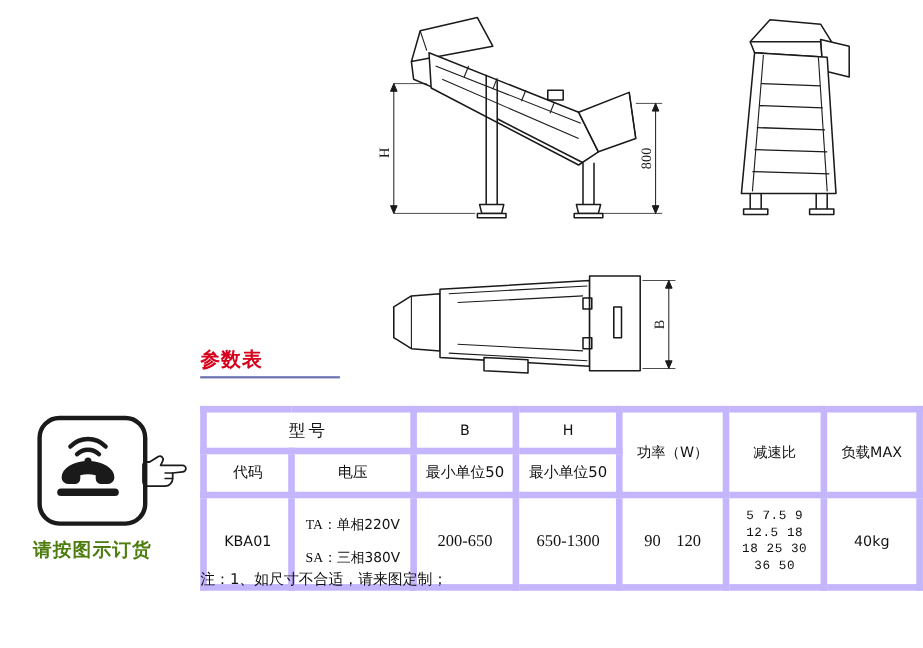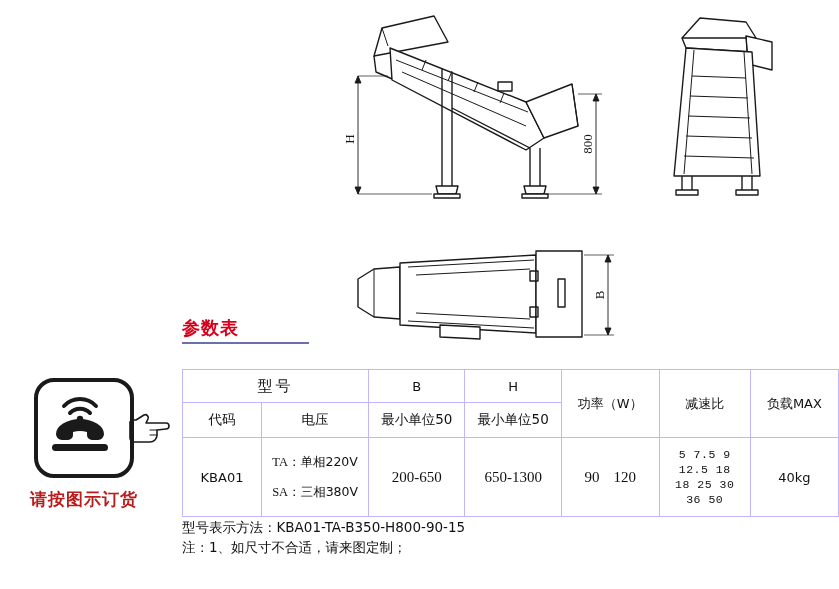--- a/index.html
+++ b/index.html
@@ -54,21 +54,21 @@
   #param-table {
     position: absolute;
     left: 182px;
     top: 369px;
     border-collapse: collapse;
     font-family: "DejaVu Sans", sans-serif;
     font-size: 13px;
     color: #111;
   }
   #param-table th, #param-table td {
-    border: 1px solid #c4b5fd;
+    border: 6px solid #c4b5fd;
     text-align: center;
     vertical-align: middle;
     padding: 2px 4px;
     font-weight: normal;
   }
   .col-code   { width: 74px; }
   .col-volt   { width: 100px; }
   .col-b      { width: 96px; }
   .col-h      { width: 96px; }
   .col-power  { width: 96px; }
@@ -126,21 +126,21 @@
     border: 4px solid #1a1a1a;
     border-radius: 20px;
     position: relative;
   }
   #order-label {
     margin-top: 10px;
     font-family: "DejaVu Sans", sans-serif;
     font-size: 17px;
     font-weight: bold;
     letter-spacing: 1px;
-    color: #b91c1c;
+    color: #4d7c0f;
   }
   #hand-pointer {
     position: absolute;
     left: 126px;
     top: 408px;
     width: 44px;
     height: 40px;
   }
 </style>
 </head>
@@ -304,21 +304,20 @@
           <div>12.5   18</div>
           <div>18  25   30</div>
           <div>36  50</div>
         </td>
         <td>40kg</td>
       </tr>
     </tbody>
   </table>
 
   <div id="notes">
-    <div>型号表示方法：KBA01-TA-B350-H800-90-15</div>
     <div>注：1、如尺寸不合适，请来图定制；</div>
   </div>
 
   <div id="order-badge">
     <div id="phone-box">
       <svg width="84" height="84" viewBox="0 0 84 84" style="position:absolute; left:0; top:0;">
         <g fill="#1a1a1a">
 
           <path d="M26 24 a22 22 0 0 1 32 0" fill="none" stroke="#1a1a1a" stroke-width="4" stroke-linecap="round"></path>
           <path d="M32 31 a14 14 0 0 1 20 0" fill="none" stroke="#1a1a1a" stroke-width="4" stroke-linecap="round"></path>

